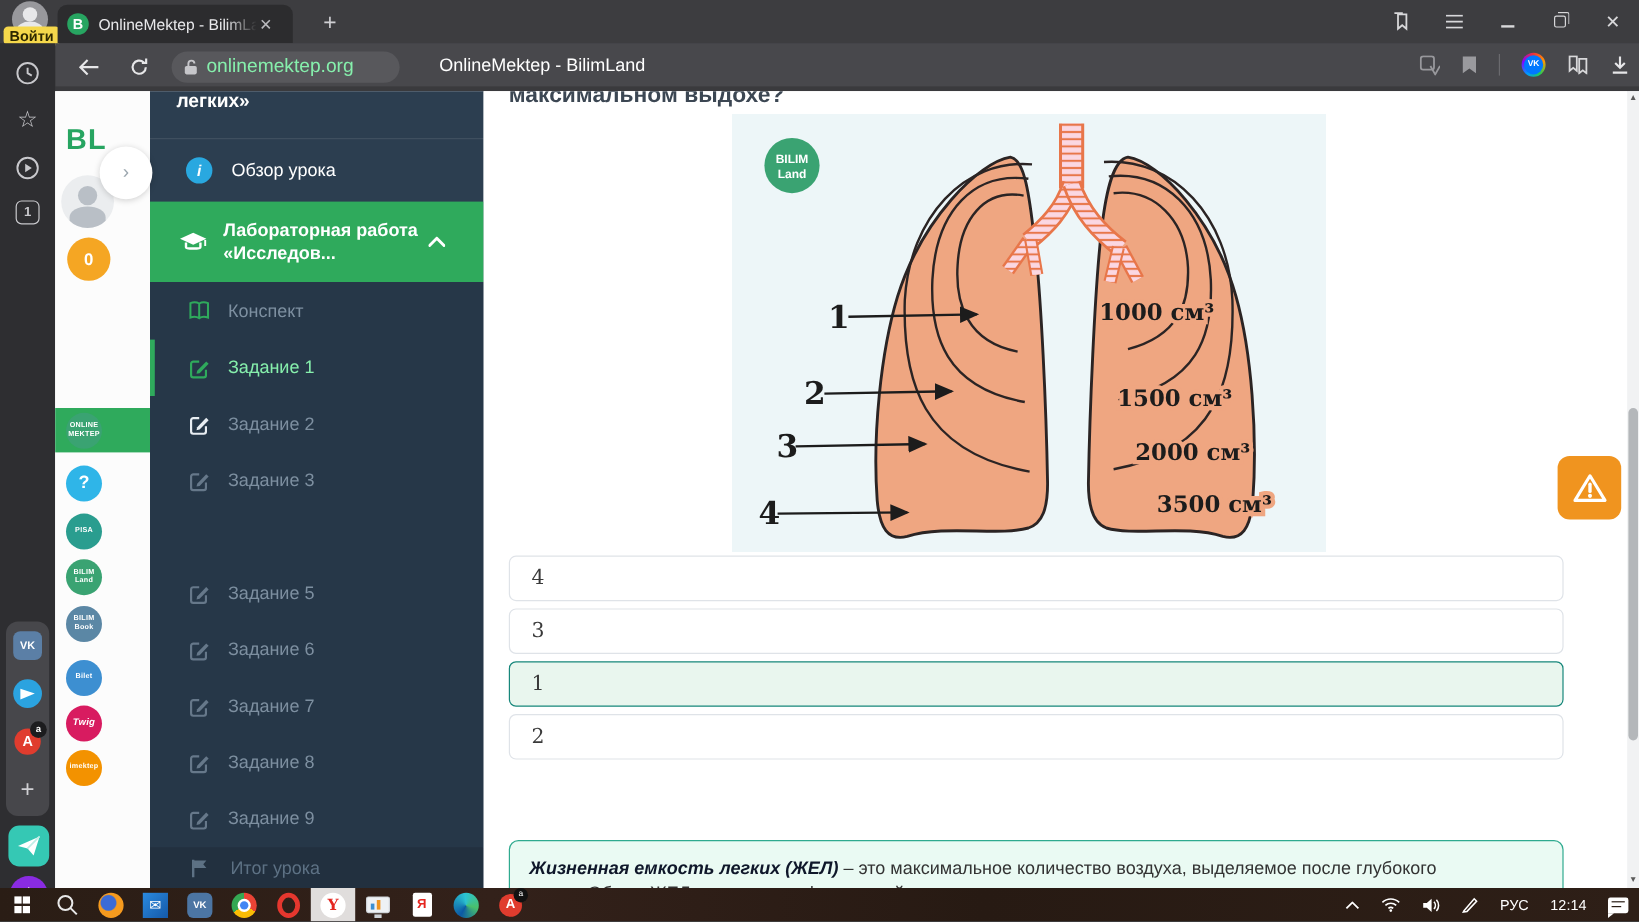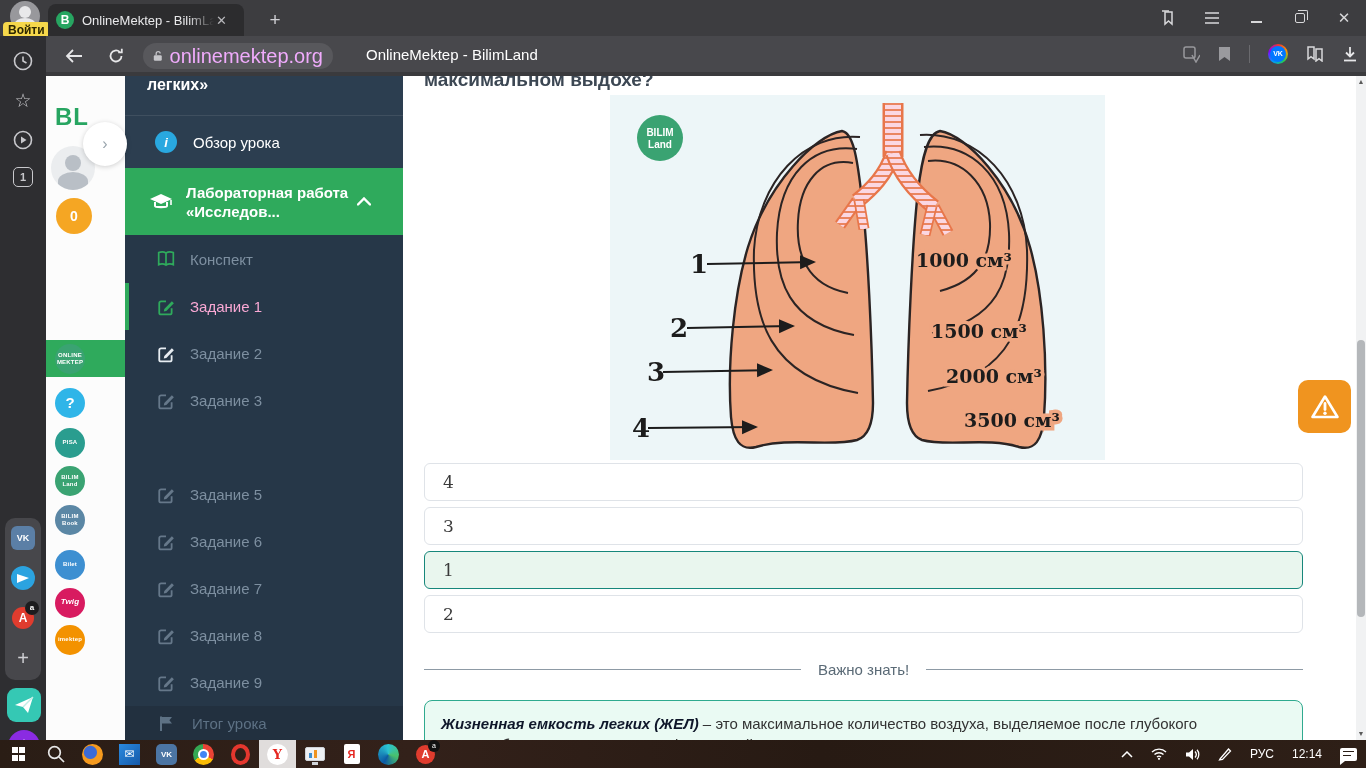--- a/index.html
+++ b/index.html
@@ -32,21 +32,21 @@
   .icon-max:before { content:""; position:absolute; left:2px; top:-4px; width:9px; height:9px;
     border-top:1.5px solid #d8d8da; border-right:1.5px solid #d8d8da; border-radius:0 2px 0 0; }
   .icon-close { font-size:15px; }
 
   
   .toolbar { position:absolute; left:46px; top:36px; width:1320px; height:40px; background:#48484c;
     border-bottom:4px solid #3a3a3d; }
   .nav-ic { position:absolute; top:6px; width:28px; height:28px; display:flex; align-items:center; justify-content:center; }
   .addr { position:absolute; left:97px; top:7px; width:190px; height:26px; background:#58585c; border-radius:13px;
     display:flex; align-items:center; padding:0 10px; }
-  .addr .url { color:#f0abfc; font-size:20px; margin-left:7px; white-space:nowrap; }
+  .addr .url { color:#86efac; font-size:16px; margin-left:7px; white-space:nowrap; }
   .page-title { position:absolute; left:320px; right:320px; top:0; height:36px; line-height:38px;
     color:#fff; font-size:15px; }
   .tool-right { position:absolute; right:8px; top:0; height:36px; display:flex; align-items:center; gap:18px; }
   .vdiv { width:1px; height:18px; background:#6a6a6e; }
   .vk-chip { width:20px; height:20px; border-radius:50%; background:conic-gradient(#e33,#f90,#2c5,#09f,#80f,#e33);
     display:flex; align-items:center; justify-content:center; }
   .vk-chip i { width:16px; height:16px; border-radius:50%; background:#0077ff; color:#fff; font-style:normal;
     font-size:7px; font-weight:700; text-align:center; line-height:16px; }
 
   
@@ -103,21 +103,21 @@
   .row-section { top:92px; height:67px; background:#2faa5c; }
   .row-section .cap { margin-left:24px; }
   .row-section .lbl { color:#fff; font-size:15px; font-weight:700; line-height:19px; margin-left:13px; width:165px; }
   .row-section .chev { margin-left:6px; }
   .subnav { position:absolute; left:0; top:159px; width:278px; height:471px; background:#263748; }
   .sub-row { position:absolute; left:0; width:278px; height:47px; display:flex; align-items:center; }
   .sub-row .ic { margin-left:32px; width:18px; height:18px; }
   .sub-row .lbl { font-size:15px; margin-left:15px; color:#7d8fa0; }
   .sub-row.state-active { border-left:4px solid #2faa5c; }
   .sub-row.state-active .ic { margin-left:28px; }
-  .sub-row.state-active .lbl { color:#f9a8d4; }
+  .sub-row.state-active .lbl { color:#86efac; }
   .ic-green { color:#2faa5c; } .ic-white { color:#e8edf2; } .ic-gray { color:#66788a; }
   .row-summary { position:absolute; left:0; top:630px; width:278px; height:34px; background:#22303f;
     display:flex; align-items:center; }
   .row-summary .ic { margin-left:34px; color:#5d7184; }
   .row-summary .lbl { color:#5d7184; font-size:15px; margin-left:17px; }
 
   
   .content { position:absolute; left:357px; top:0; width:953px; height:664px; background:#fff; overflow:hidden; }
   .question-clip { position:absolute; left:21px; top:-7px; color:#3c4753; font-size:19px; font-weight:700; }
   .diagram { position:absolute; left:207px; top:19px; width:495px; height:365px; }
@@ -507,25 +507,20 @@
         </g>
       </svg>
 
       <div class="options">
         <div class="option">4</div>
         <div class="option">3</div>
         <div class="option selected">1</div>
         <div class="option">2</div>
       </div>
 
-      <div class="know-divider">
-        <div class="line"></div>
-        <div class="txt">Важно знать!</div>
-        <div class="line"></div>
-      </div>
 
       <div class="info-box">
         <span class="term">Жизненная емкость легких (ЖЕЛ)</span><span> – это максимальное количество воздуха, выделяемое после глубокого</span><br>
         <span>вдоха. Объем ЖЕЛ - показатель физической подготовленности и здоровья</span>
       </div>
     </div>
 
     <div class="warn-fab">
       <svg width="30" height="26" viewBox="0 0 30 26">
         <path d="M15 2.5 L27.5 23 H2.5 Z" fill="none" stroke="#fff" stroke-width="2.6" stroke-linejoin="round"></path>

